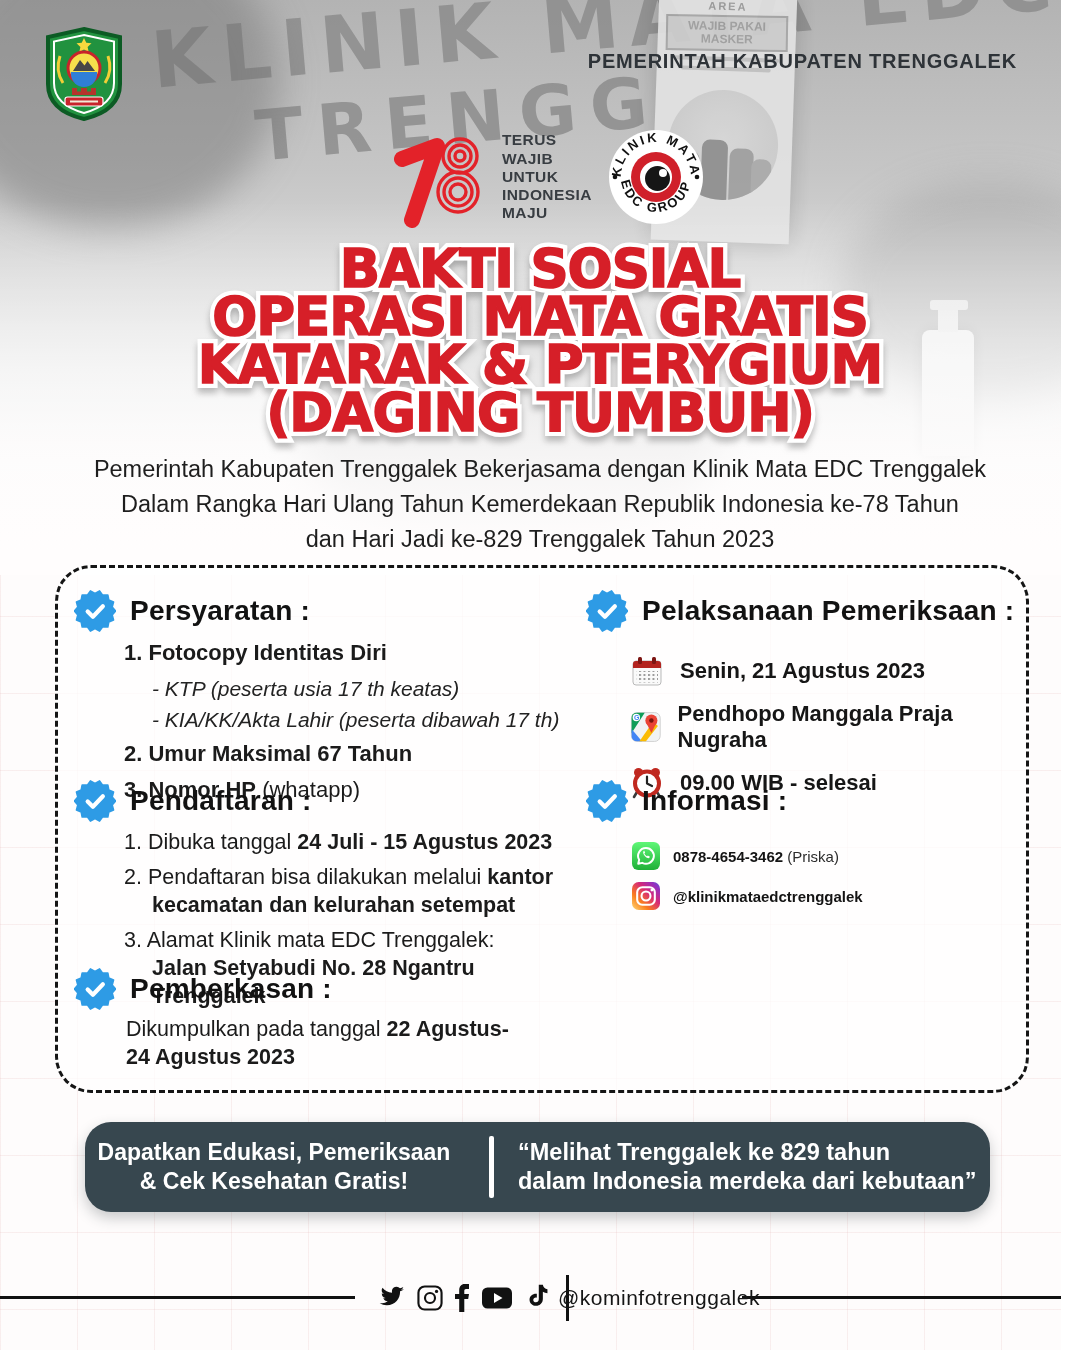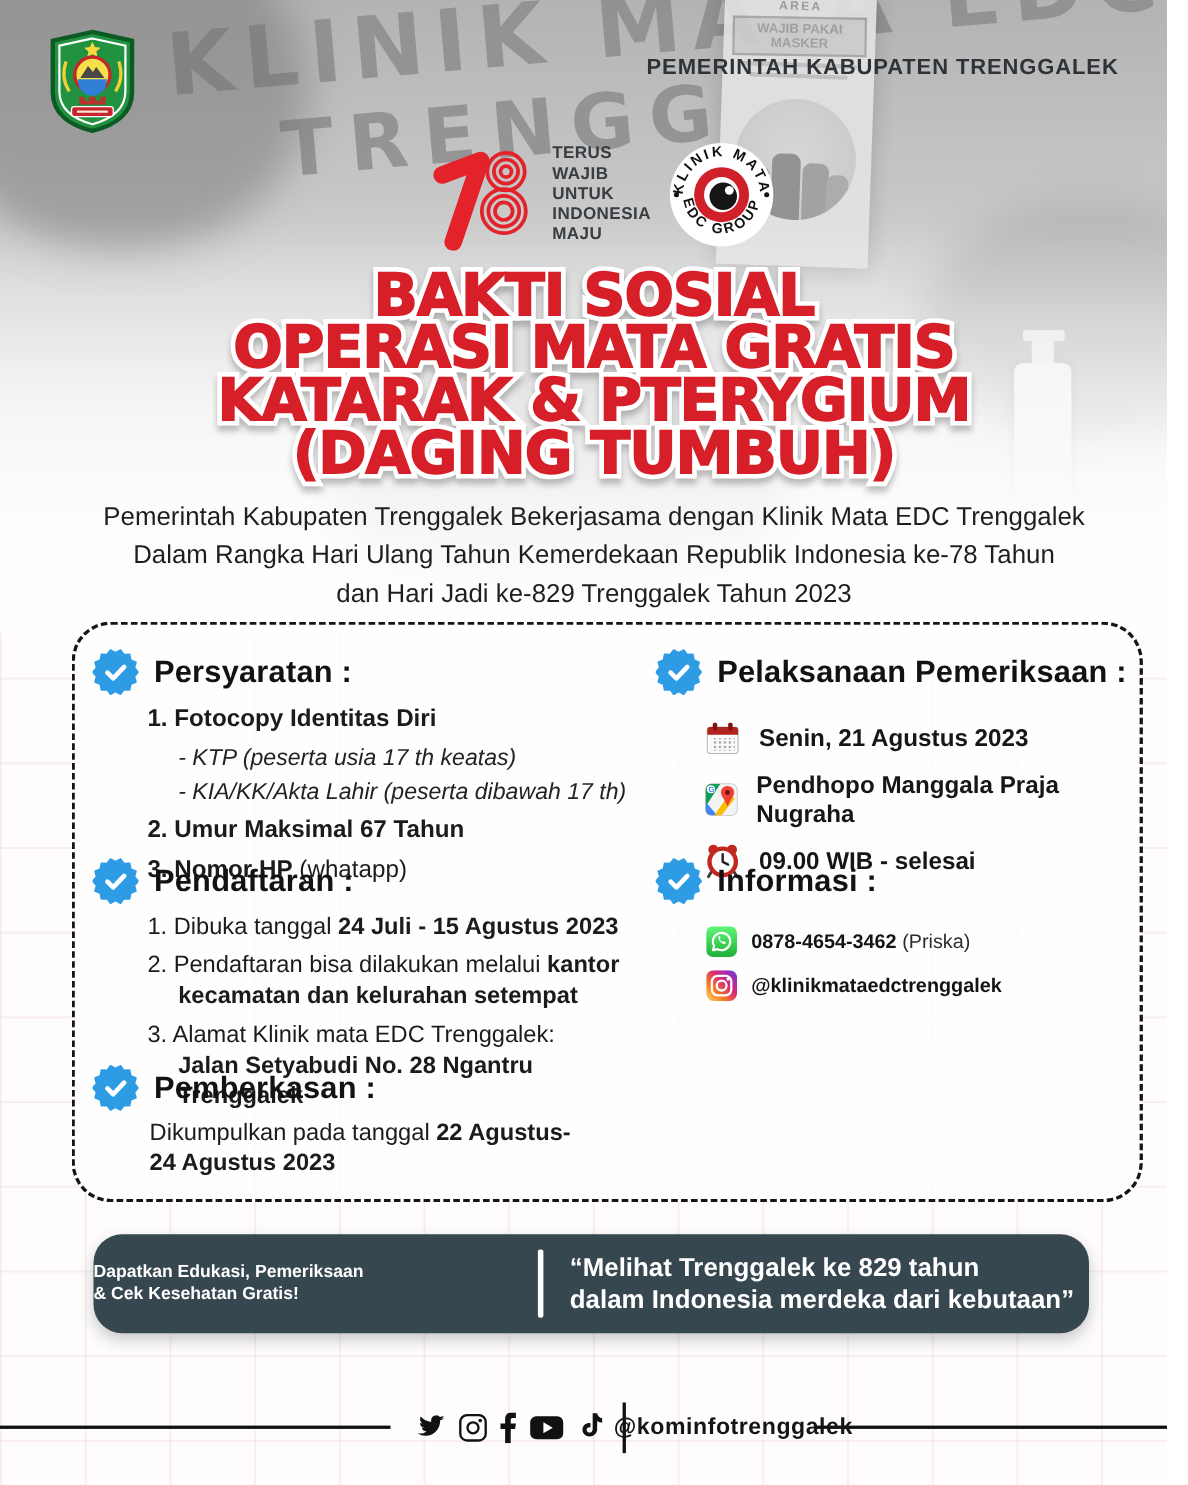--- a/index.html
+++ b/index.html
@@ -47,55 +47,55 @@
   .t-line{position:relative;display:block;height:48px;}
   .t-line span{position:absolute;left:0;right:0;top:0;
     font-family:"DejaVu Sans",sans-serif;font-weight:bold;font-size:53px;letter-spacing:-1px;white-space:nowrap;}
   .t-stroke{color:#fff;-webkit-text-stroke:10px #fff;}
   .t-fill{color:#d61f28;-webkit-text-stroke:1.6px #d61f28;}
 
   .subtitle{position:absolute;left:0;top:452px;width:1080px;text-align:center;
     font-size:23.5px;font-weight:500;color:#1e1e1e;line-height:1.48;}
 
   
-  .info-box{position:absolute;left:65px;top:565px;width:968px;height:522px;
+  .info-box{position:absolute;left:55px;top:565px;width:968px;height:522px;
     border:3.5px dashed #151515;border-radius:36px;background:rgba(255,255,255,.72);}
   .sec{position:absolute;}
   .sec-head{display:flex;align-items:center;gap:14px;}
   .sec-head h2{margin:0;font-size:28px;font-weight:bold;color:#121212;letter-spacing:.2px;}
   .badge{flex:0 0 auto;}
 
   .list{margin:6px 0 0 0;padding-left:50px;font-size:22px;color:#1b1b1b;}
   .list p{margin:7px 0;padding-left:28px;text-indent:-28px;line-height:1.3;}
   .b{font-weight:bold;}
   .it{font-style:italic;font-size:21px;color:#232323;}
   .sub{padding-left:54px !important;text-indent:-26px !important;margin:4px 0 !important;}
 
   .pl-row{display:flex;align-items:center;gap:16px;margin:13px 0 0 44px;}
   .pl-row .txt{font-size:22px;font-weight:bold;color:#161616;}
 
   .inf-row{display:flex;align-items:center;gap:13px;margin:12px 0 0 46px;}
-  .inf-row .txt{font-size:18px;color:#2c2c2c;}
+  .inf-row .txt{font-size:15px;color:#2c2c2c;}
 
   
   .banner{position:absolute;left:85px;top:1122px;width:905px;height:90px;background:#37474f;
     border-radius:26px;display:flex;align-items:center;color:#fff;
     box-shadow:0 6px 14px rgba(40,50,56,.25);}
-  .banner .cell-l{width:404px;text-align:left;padding-right:26px;box-sizing:border-box;
-    font-size:16px;font-weight:bold;line-height:1.28;}
+  .banner .cell-l{width:404px;text-align:center;padding-right:26px;box-sizing:border-box;
+    font-size:23px;font-weight:bold;line-height:1.28;}
   .banner .div{width:5px;height:62px;background:#fff;border-radius:2px;}
   .banner .cell-r{flex:1;padding-left:24px;font-size:23.5px;font-weight:bold;line-height:1.24;}
 
   
   .f-line{position:absolute;top:1296px;height:2.5px;background:#111;}
   .f-left{left:0;width:355px;}
   .f-right{left:742px;width:338px;}
   .f-social{position:absolute;left:376px;top:1278px;height:40px;display:flex;align-items:center;gap:11px;}
   .f-bar{width:3px;height:46px;background:#111;margin-left:6px;}
-  .f-handle{position:absolute;left:558px;top:1286px;font-size:21px;font-weight:700;color:#151515;letter-spacing:.5px;}
+  .f-handle{position:absolute;left:558px;top:1286px;font-size:21px;font-weight:400;color:#151515;letter-spacing:.5px;}
 </style>
 </head>
 <body>
 
 <div class="canvas">
 
   <div class="photo">
     <div class="sign sign1">KLINIK MATA EDC</div>
     <div class="sign sign2">TRENGG</div>
     <div class="blob" style="left:-60px;top:-70px;width:340px;height:300px;background:rgba(110,110,110,.45);"></div>

